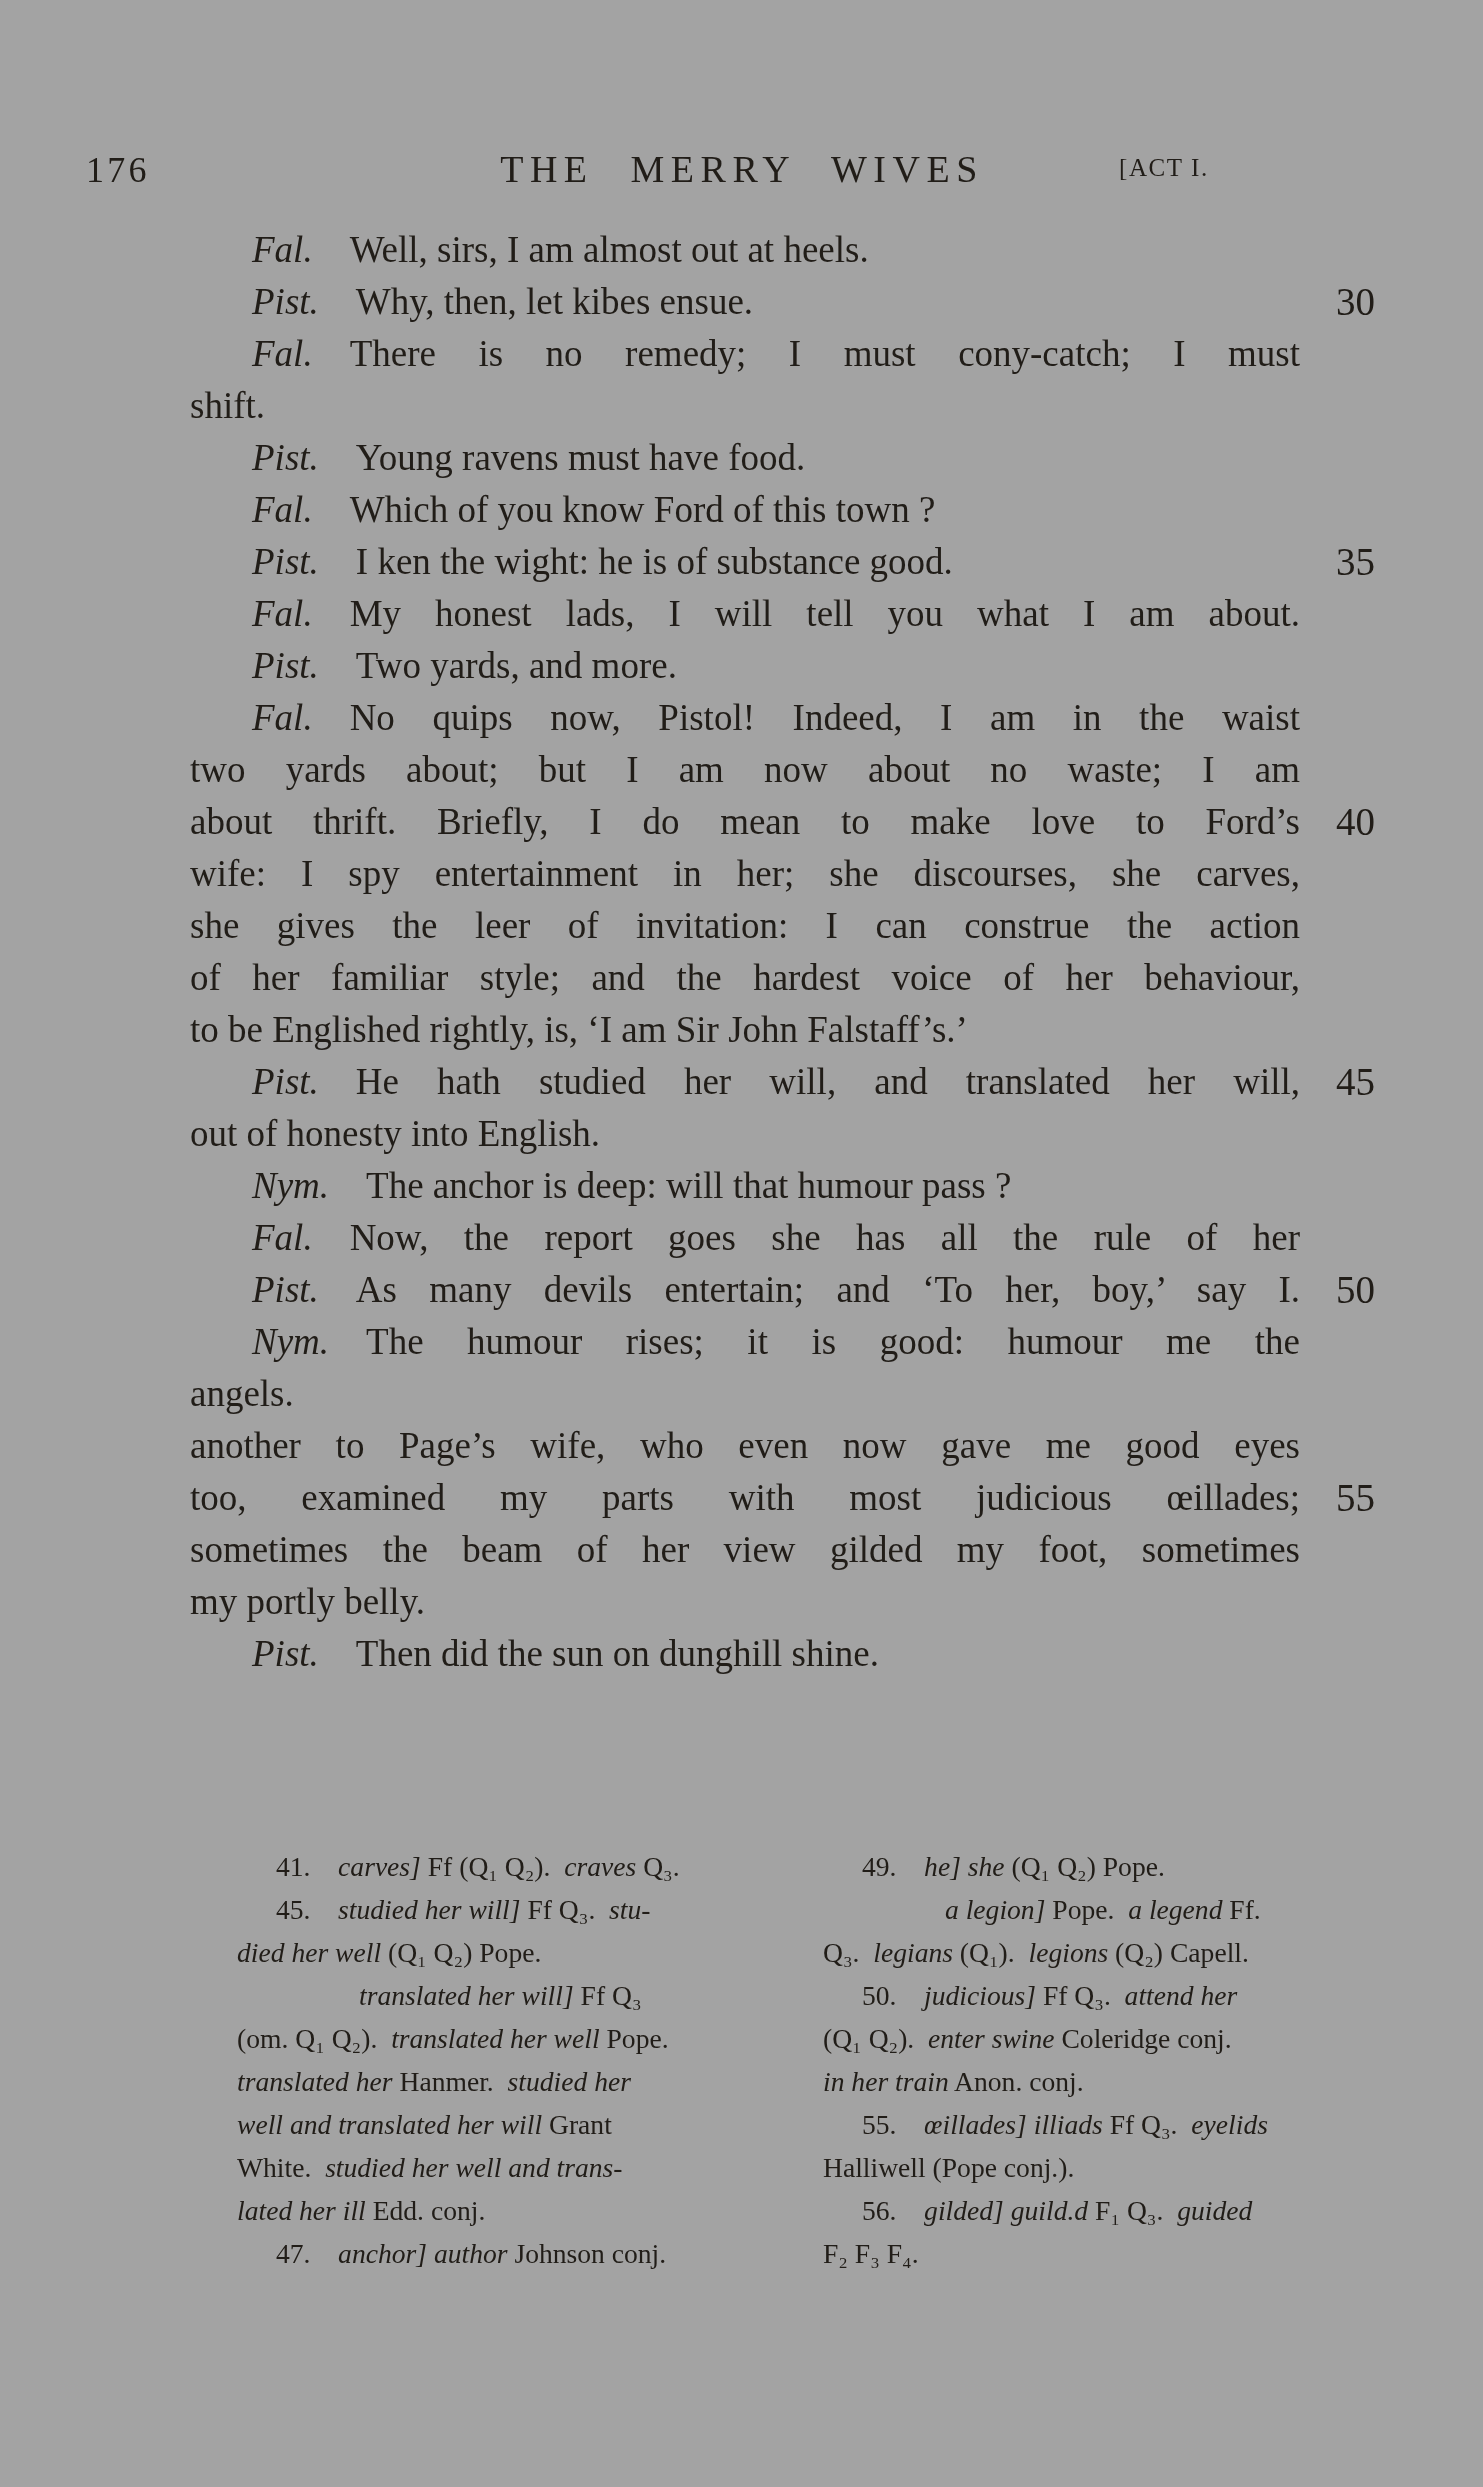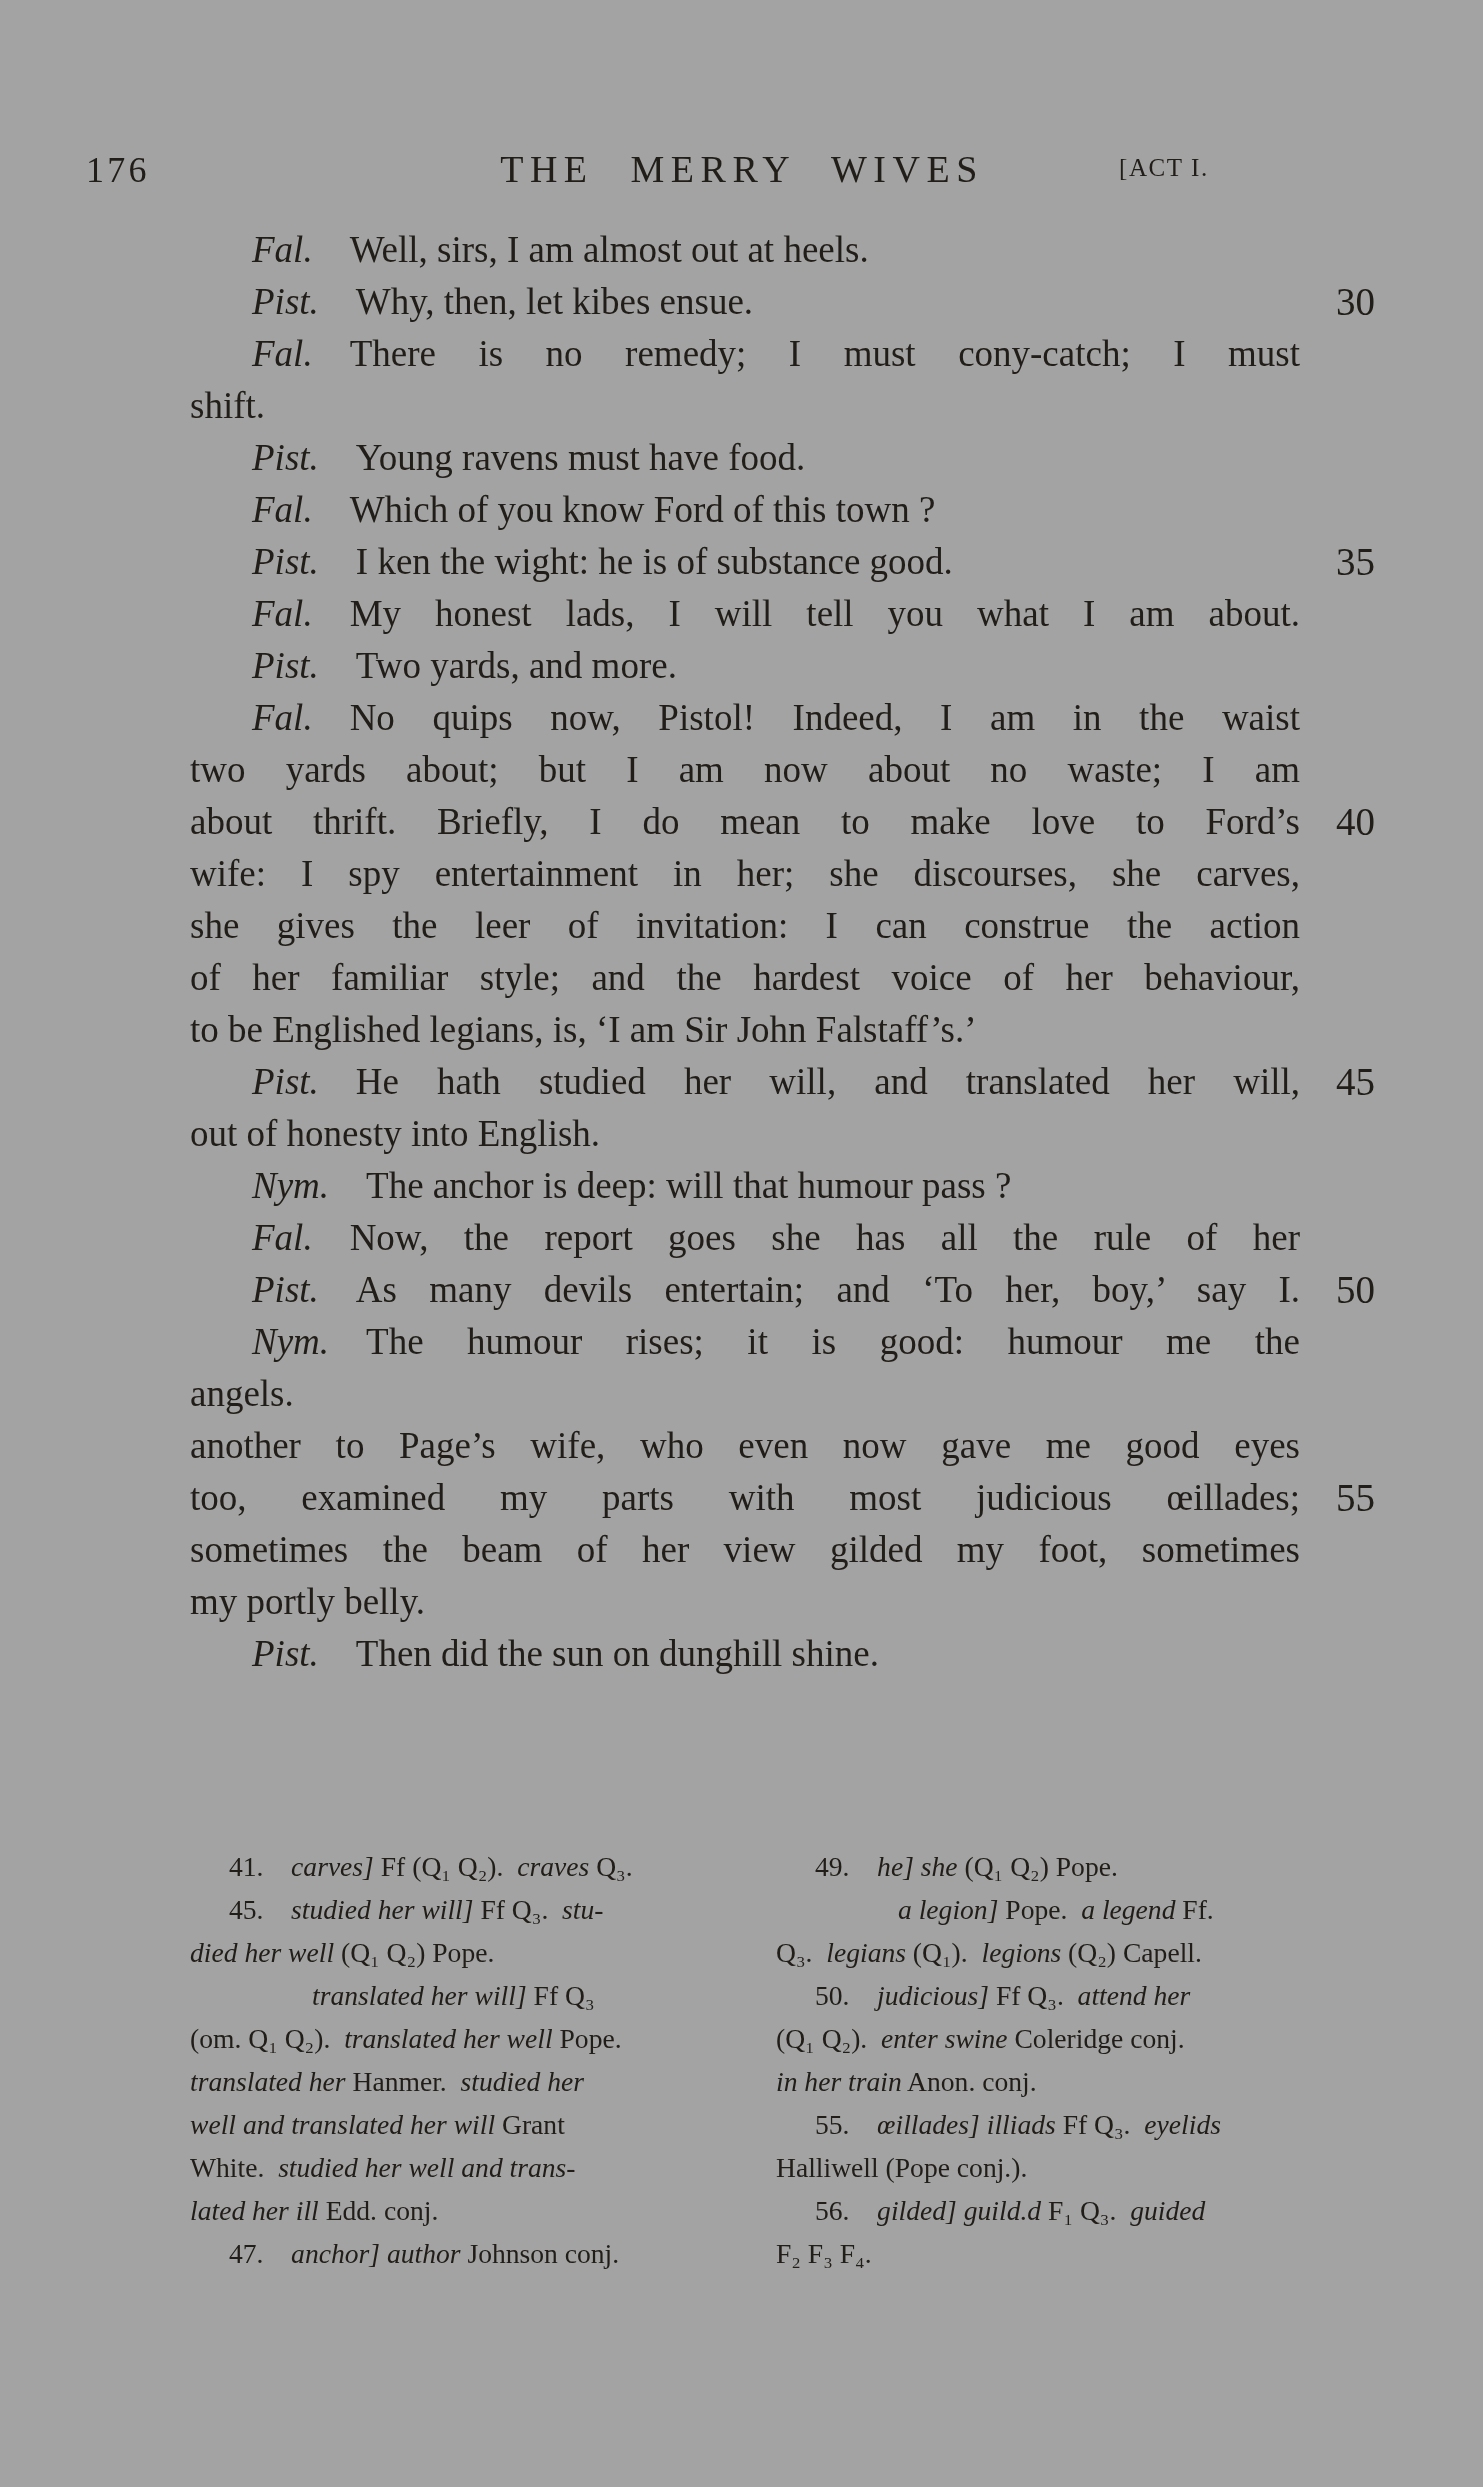--- a/index.html
+++ b/index.html
@@ -33,21 +33,21 @@
   .bline.ind{text-indent:62px;}
   .bline.j{text-align:justify;text-align-last:justify;}
   .speaker{font-style:italic;}
   .lineno{
     position:absolute;left:1146px;top:0;width:105px;
     font-size:39px;text-indent:0;text-align:left;
   }
   .fncol{position:absolute;top:1845px;font-size:27.6px;line-height:43px;}
   .fnleft{left:190px;width:535px;}
   .fnright{left:776px;width:551px;}
-  .fline{min-height:43px;}
+  .fline{min-height:43px;margin-left:47px;}
   .fline.ind1{padding-left:39px;}
   .fline.ind2{padding-left:122px;}
   .it{font-style:italic;}
 </style>
 </head>
 <body>
 
 <div class="page">
 
   <div class="pagenum">176</div>
@@ -65,21 +65,21 @@
       <div class="bline ind"><span class="speaker">Fal.</span> Which of you know Ford of this town ?</div>
       <div class="bline ind"><span class="speaker">Pist.</span> I ken the wight: he is of substance good.<span class="lineno">35</span></div>
       <div class="bline ind j"><span class="speaker">Fal.</span> My honest lads, I will tell you what I am about.</div>
       <div class="bline ind"><span class="speaker">Pist.</span> Two yards, and more.</div>
       <div class="bline ind j"><span class="speaker">Fal.</span> No quips now, Pistol! Indeed, I am in the waist</div>
       <div class="bline j">two yards about; but I am now about no waste; I am</div>
       <div class="bline j">about thrift. Briefly, I do mean to make love to Ford’s<span class="lineno">40</span></div>
       <div class="bline j">wife: I spy entertainment in her; she discourses, she carves,</div>
       <div class="bline j">she gives the leer of invitation: I can construe the action</div>
       <div class="bline j">of her familiar style; and the hardest voice of her behaviour,</div>
-      <div class="bline">to be Englished legians, is, ‘I am Sir John Falstaff’s.’</div>
+      <div class="bline">to be Englished rightly, is, ‘I am Sir John Falstaff’s.’</div>
       <div class="bline ind j"><span class="speaker">Pist.</span> He hath studied her will, and translated her will,<span class="lineno">45</span></div>
       <div class="bline">out of honesty into English.</div>
       <div class="bline ind"><span class="speaker">Nym.</span> The anchor is deep: will that humour pass ?</div>
       <div class="bline ind j"><span class="speaker">Fal.</span> Now, the report goes she has all the rule of her</div>
       <div class="bline ind j"><span class="speaker">Pist.</span> As many devils entertain; and ‘To her, boy,’ say I.<span class="lineno">50</span></div>
       <div class="bline ind j"><span class="speaker">Nym.</span> The humour rises; it is good: humour me the</div>
       <div class="bline">angels.</div>
       <div class="bline j">another to Page’s wife, who even now gave me good eyes</div>
       <div class="bline j">too, examined my parts with most judicious œillades;<span class="lineno">55</span></div>
       <div class="bline j">sometimes the beam of her view gilded my foot, sometimes</div>

